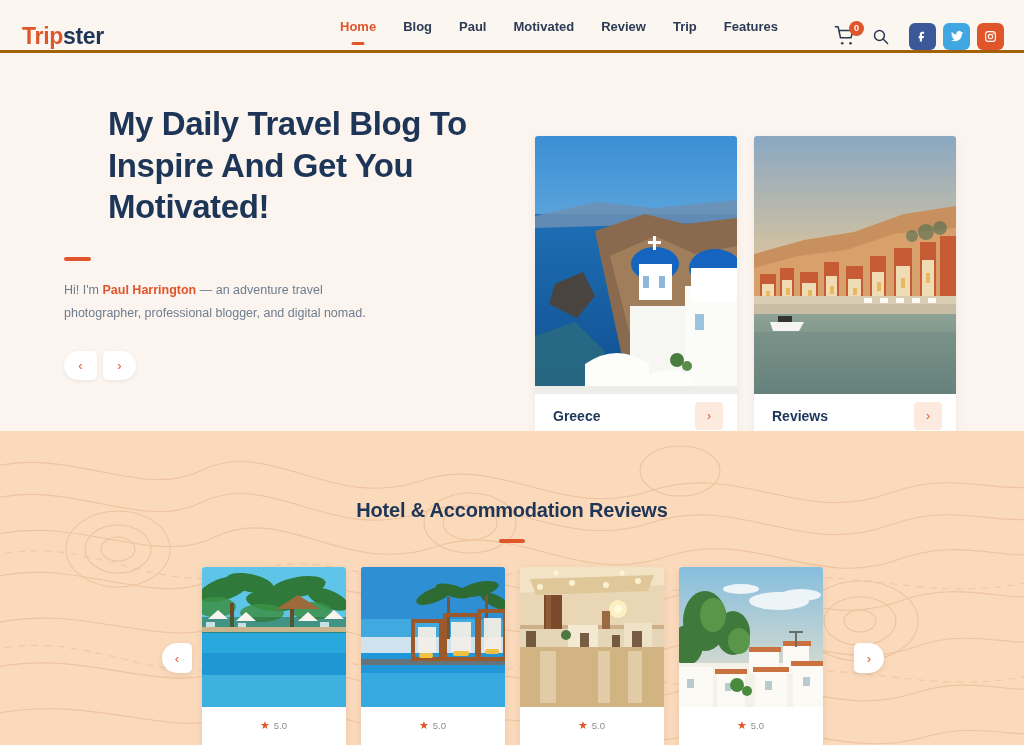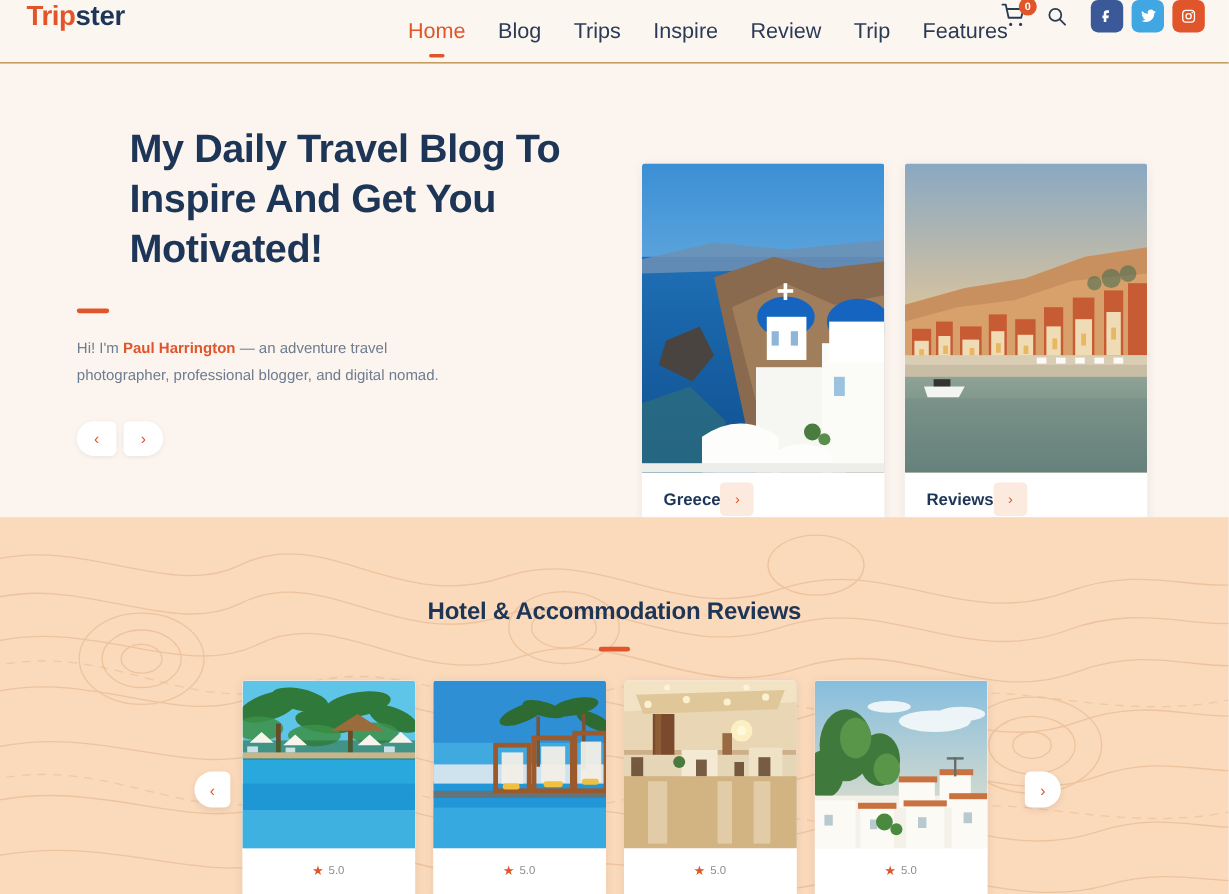--- a/index.html
+++ b/index.html
@@ -7,23 +7,23 @@
     width: 1024px; height: 745px;
     overflow: hidden;
     font-family: "Liberation Sans", sans-serif;
     background: #fdf8f3;
   }
 
   
   .header {
     height: 53px;
     background: #fcf6f0;
-    border-bottom: 1px solid #a16207;
+    border-bottom: 3px solid #a16207;
     display: flex;
-    align-items: flex-start;
+    align-items: flex-end;
     padding: 0 22px;
     position: relative;
   }
   .logo {
     font-size: 23px;
     font-weight: bold;
     letter-spacing: -0.3px;
     white-space: nowrap;
   }
   .logo .a { color: #e1552a; }
@@ -31,23 +31,23 @@
 
   .nav {
     position: absolute;
     left: 340px;
     display: flex;
     align-items: center;
     gap: 27px;
     top: 0; height: 53px;
   }
   .nav-item {
-    font-size: 18px;
+    font-size: 13px;
     color: #2b3a55;
-    font-weight: 400;
+    font-weight: 700;
     cursor: pointer;
     position: relative;
     padding: 4px 0;
     white-space: nowrap;
   }
   .nav-item.active { color: #e1552a; }
   .nav-item.active::after {
     content: "";
     position: absolute;
     left: 50%; transform: translateX(-50%);
@@ -135,21 +135,21 @@
     width: 202px;
     background: #fff;
     border-radius: 3px;
     overflow: hidden;
     box-shadow: 0 2px 10px rgba(0,0,0,0.06);
     cursor: pointer;
   }
   .dest-img { width: 202px; height: 258px; position: relative; overflow: hidden; }
   .dest-foot {
     height: 44px;
-    display: flex; align-items: center; justify-content: flex-start;
+    display: flex; align-items: center; justify-content: space-between;
     padding: 0 14px 0 18px;
   }
   .dest-name { font-size: 14px; color: #1d3557; font-weight: bold; }
   .dest-go {
     width: 28px; height: 28px;
     background: #fdeadf;
     border-radius: 4px;
     display: flex; align-items: center; justify-content: center;
     color: #e1552a; font-size: 12px;
     cursor: pointer;
@@ -216,22 +216,22 @@
 <body>
 
 <div class="header">
   <div class="logo">
     <span class="a">Trip</span><span class="b">ster</span>
   </div>
 
   <nav class="nav" id="nav-root">
       <div class="nav-item active">Home</div>
       <div class="nav-item">Blog</div>
-      <div class="nav-item">Trips</div>
-      <div class="nav-item">Inspire</div>
+      <div class="nav-item">Paul</div>
+      <div class="nav-item">Motivated</div>
       <div class="nav-item">Review</div>
       <div class="nav-item">Trip</div>
       <div class="nav-item">Features</div>
     </nav>
 
   <div class="header-right">
     <div class="cart-wrap">
       <svg width="22" height="22" viewBox="0 0 24 24" fill="none" stroke="#2b3a55" stroke-width="1.7">
         <circle cx="9" cy="20" r="1.4" fill="#2b3a55" stroke="none"></circle>
         <circle cx="18" cy="20" r="1.4" fill="#2b3a55" stroke="none"></circle>

